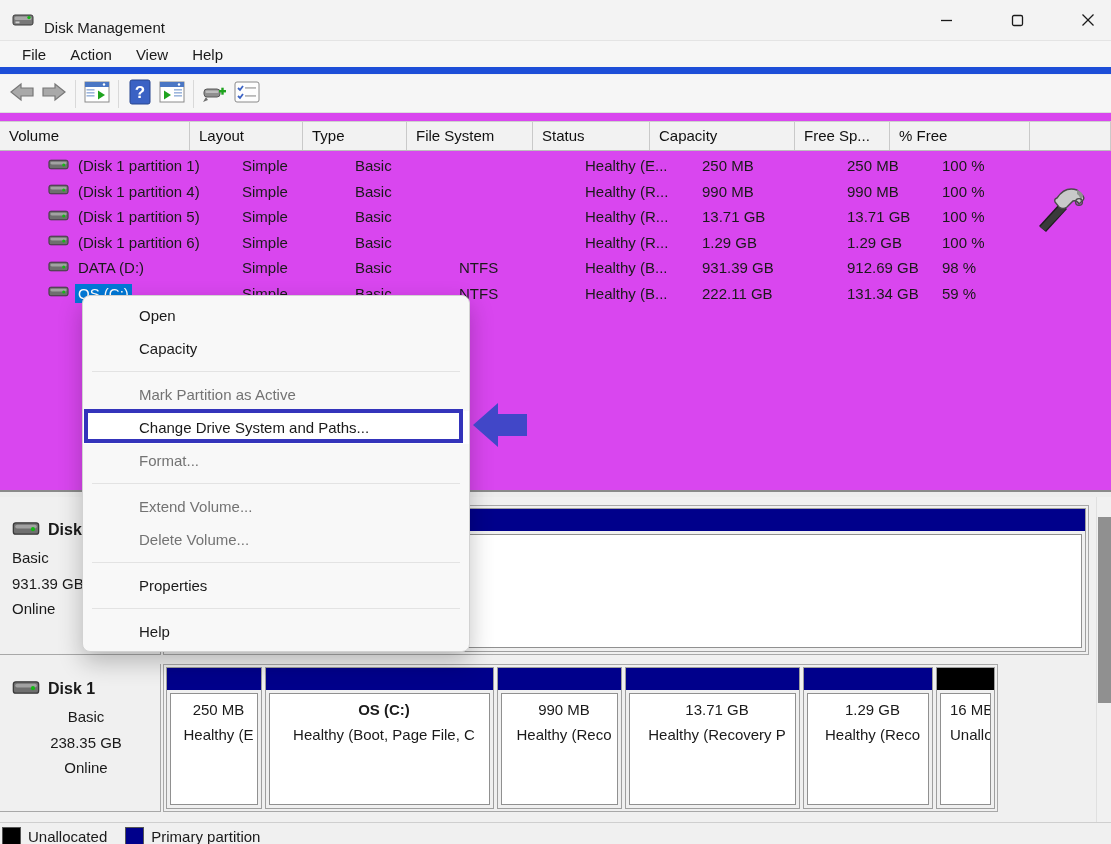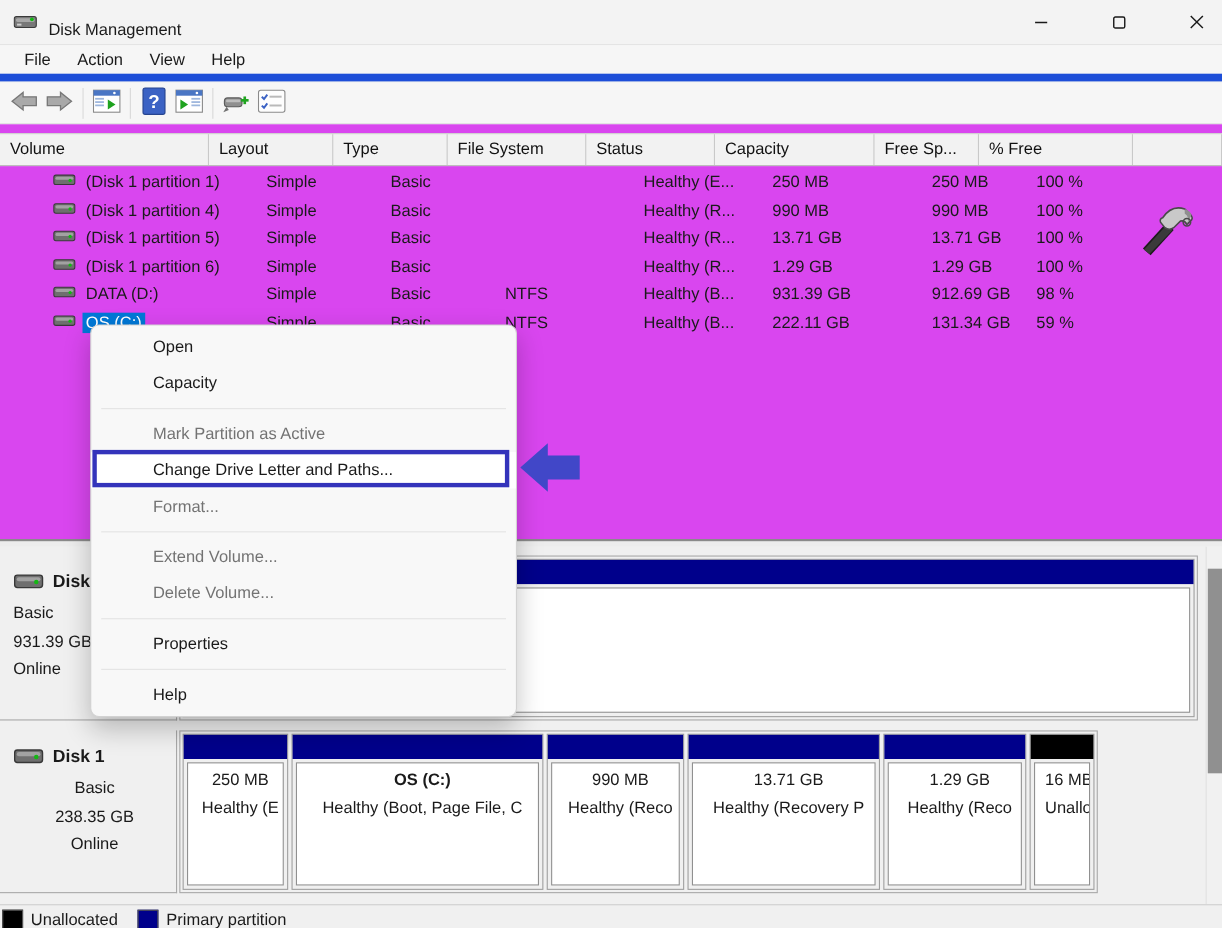--- a/index.html
+++ b/index.html
@@ -405,21 +405,21 @@
       <span class="legend-swatch" style="background: rgb(0, 0, 139);"></span>
       <span class="legend-label">Primary partition</span>
     </span>
   </div>
 
 <div class="ctxmenu" id="ctxmenu">
     <div class="cm-item">Open</div>
     <div class="cm-item">Capacity</div>
     <div class="cm-sep"></div>
     <div class="cm-item disabled">Mark Partition as Active</div>
-    <div class="cm-item boxed">Change Drive Letter and Paths...</div>
+    <div class="cm-item boxed">Change Drive System and Paths...</div>
     <div class="cm-item disabled">Format...</div>
     <div class="cm-sep"></div>
     <div class="cm-item disabled">Extend Volume...</div>
     <div class="cm-item disabled">Delete Volume...</div>
     <div class="cm-sep"></div>
     <div class="cm-item">Properties</div>
     <div class="cm-sep"></div>
     <div class="cm-item">Help</div>
   </div>
 

